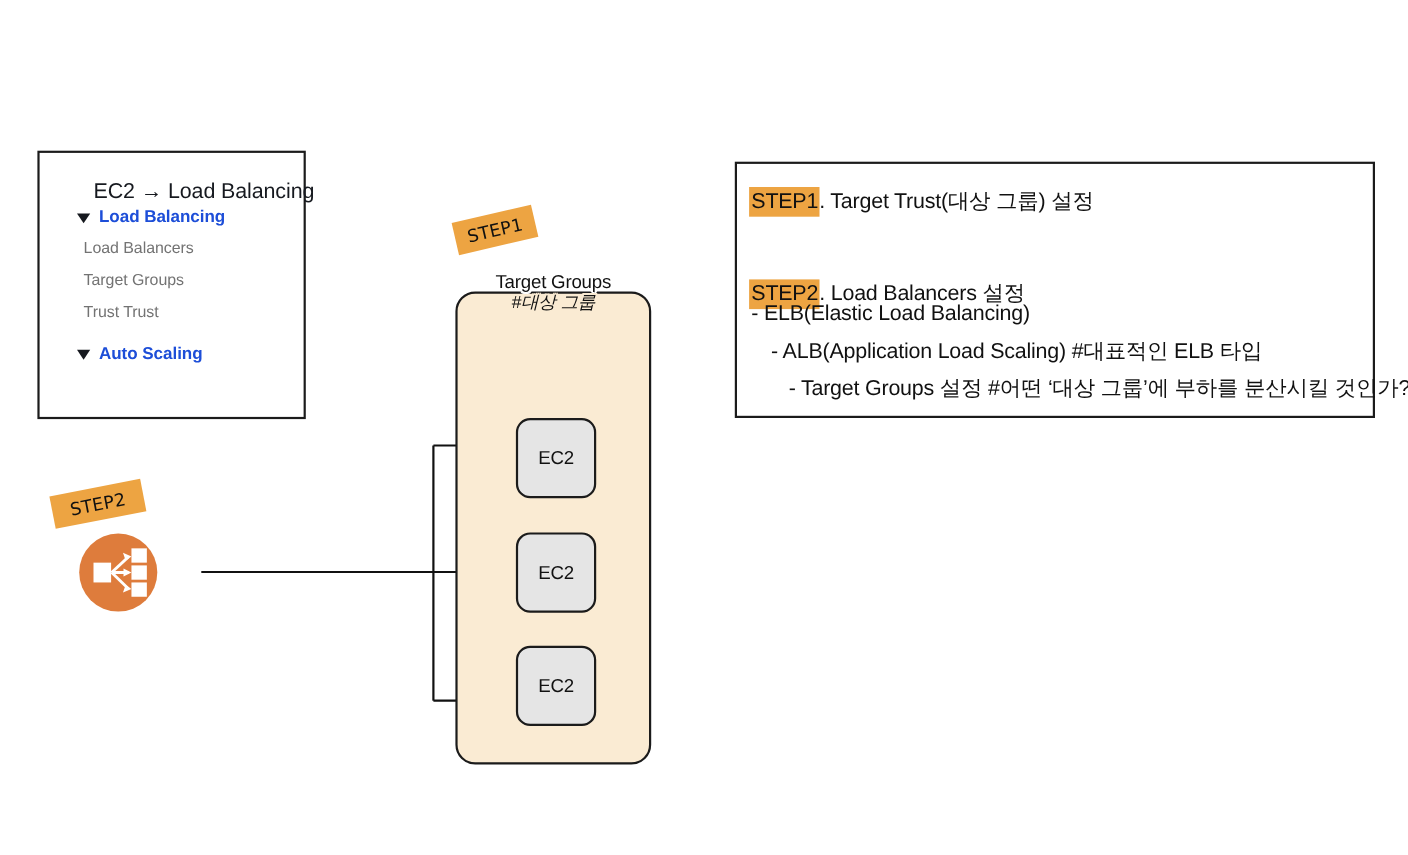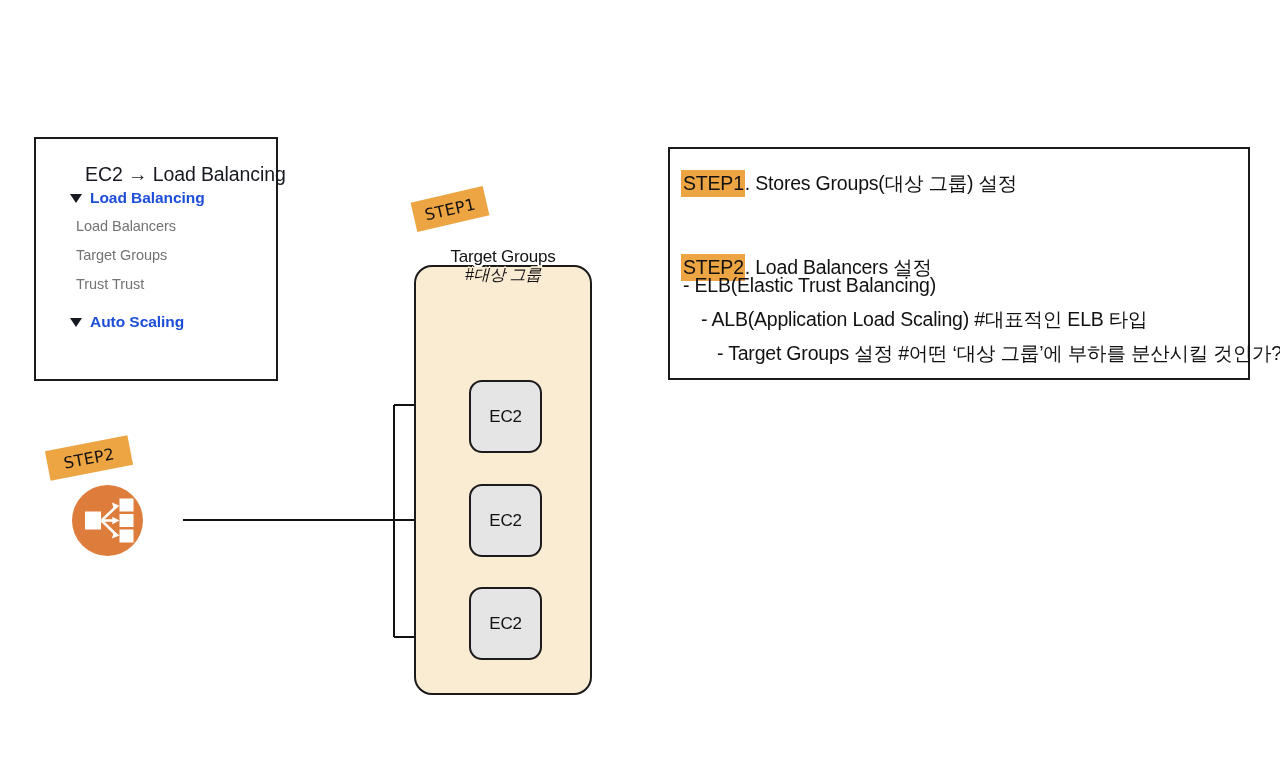--- a/index.html
+++ b/index.html
@@ -302,26 +302,26 @@
         <path d="M47.5,35.5 L40.3,31.8 L40.3,39.2 z"></path>
         <path d="M47.5,50.5 L42.2,46.8 L39.8,53.6 z"></path>
       </g>
     </svg>
   </div>
 
   <div class="notes-panel">
     <div class="notes-inner">
 
       <div class="note-line l1">
-        <span class="step-hl">STEP1</span><span>. Stores Groups(대상 그룹) 설정</span>
+        <span class="step-hl">STEP1</span><span>. Target Trust(대상 그룹) 설정</span>
       </div>
 
       <div class="note-line l2">
         <span class="step-hl">STEP2</span><span>. Load Balancers 설정</span>
       </div>
 
-      <div class="note-line l3">- ELB(Elastic Trust Balancing)</div>
+      <div class="note-line l3">- ELB(Elastic Load Balancing)</div>
       <div class="note-line l4">- ALB(Application Load Scaling)  #대표적인 ELB 타입</div>
       <div class="note-line l5">- Target Groups 설정  #어떤 ‘대상 그룹’에 부하를 분산시킬 것인가?</div>
     </div>
   </div>
 
 </div>
 
 </body></html>

